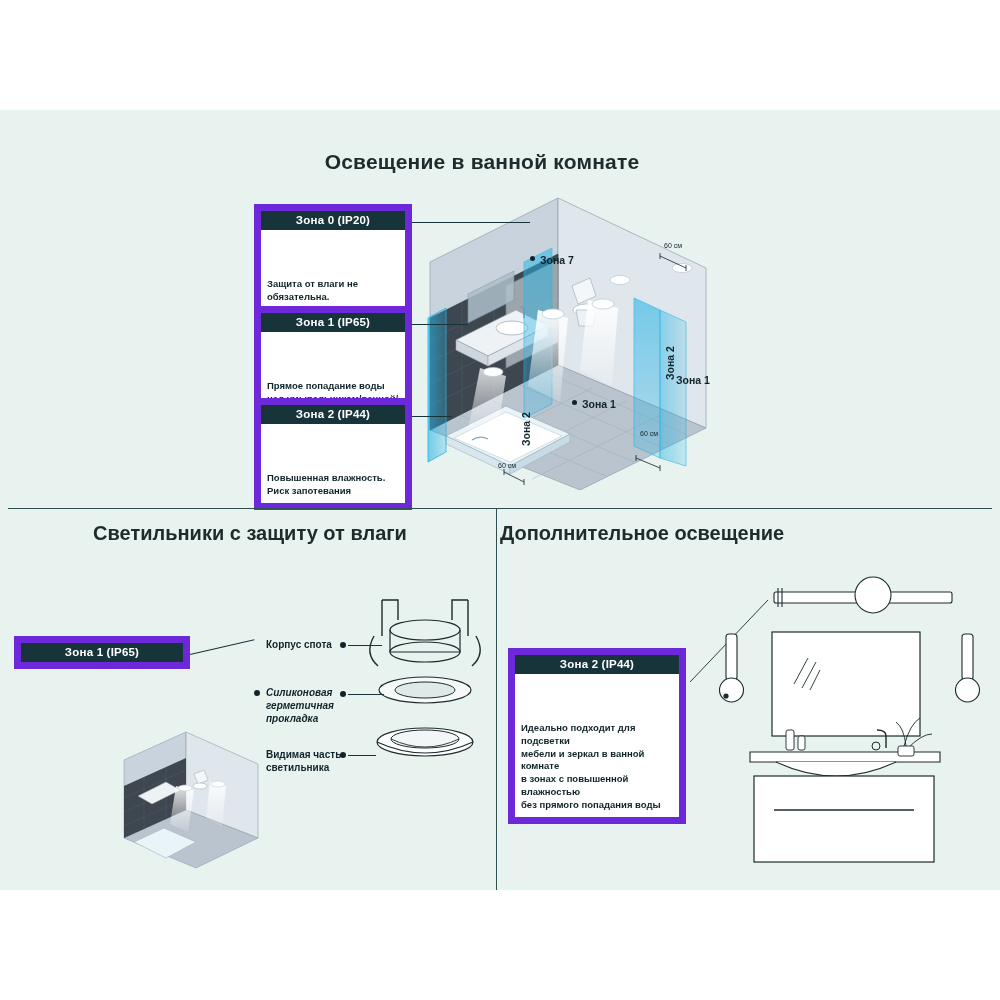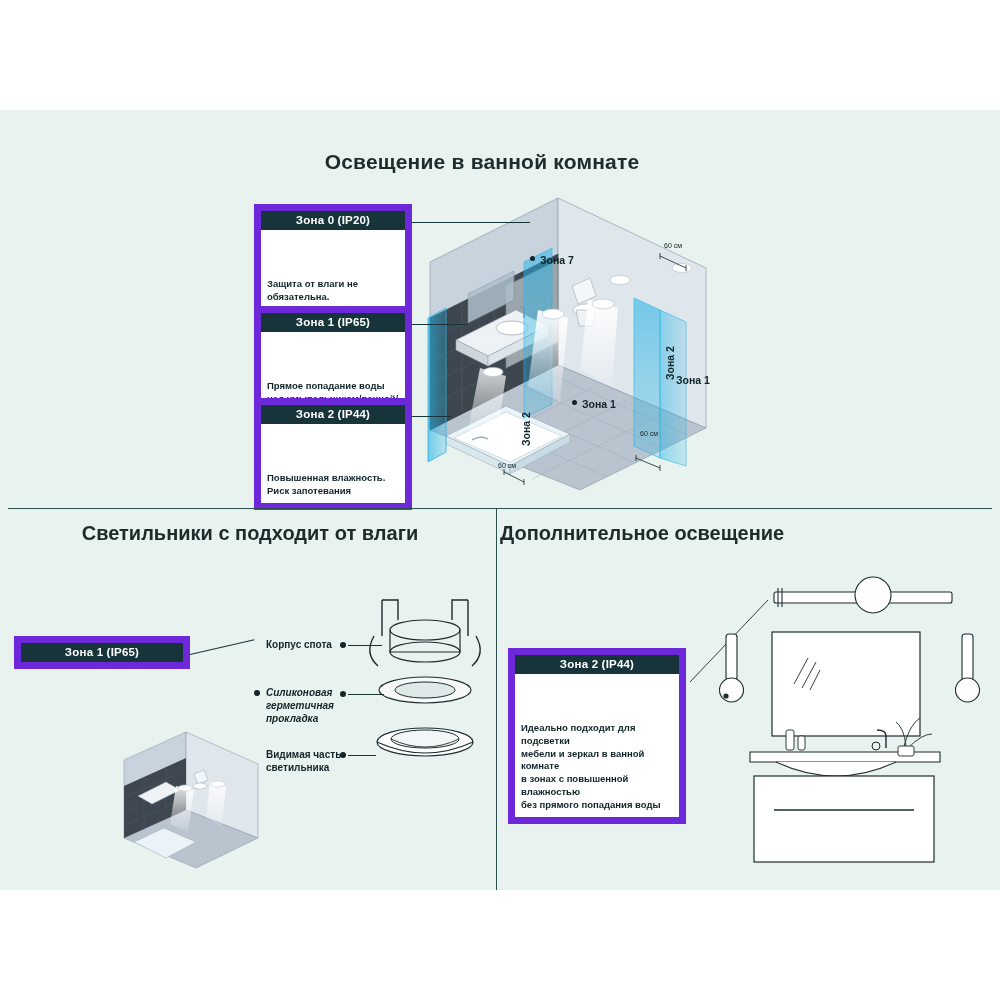--- a/index.html
+++ b/index.html
@@ -291,21 +291,21 @@
   <div class="callout" style="left:254px; top:398px; width:158px;">
     <div class="chead">Зона 2  (IP44)</div>
     <div class="cbody">Повышенная влажность.
 Риск запотевания</div>
   </div>
   <div class="leader" style="left:412px; top:416px; width:40px;"></div>
 
   <div class="divider-h"></div>
   <div class="divider-v"></div>
 
-  <div class="title-left">Светильники с подходит от влаги</div>
+  <div class="title-left">Светильники с защиту от влаги</div>
 
   <div class="callout" style="left:14px; top:636px; width:176px;">
     <div class="chead">Зона 1  (IP65)</div>
   </div>
   <div class="leader" style="left:190px; top:654px; width:66px; transform:rotate(-13deg); transform-origin:left center;"></div>
 
   <svg style="position:absolute; left:350px; top:590px;" width="150" height="190" viewBox="0 0 150 190">
 
     <path d="M32 10 L32 46 M32 10 L48 10 L48 30" stroke="#1d2b2e" stroke-width="1.4" fill="none"></path>
     <path d="M118 10 L118 46 M118 10 L102 10 L102 30" stroke="#1d2b2e" stroke-width="1.4" fill="none"></path>

